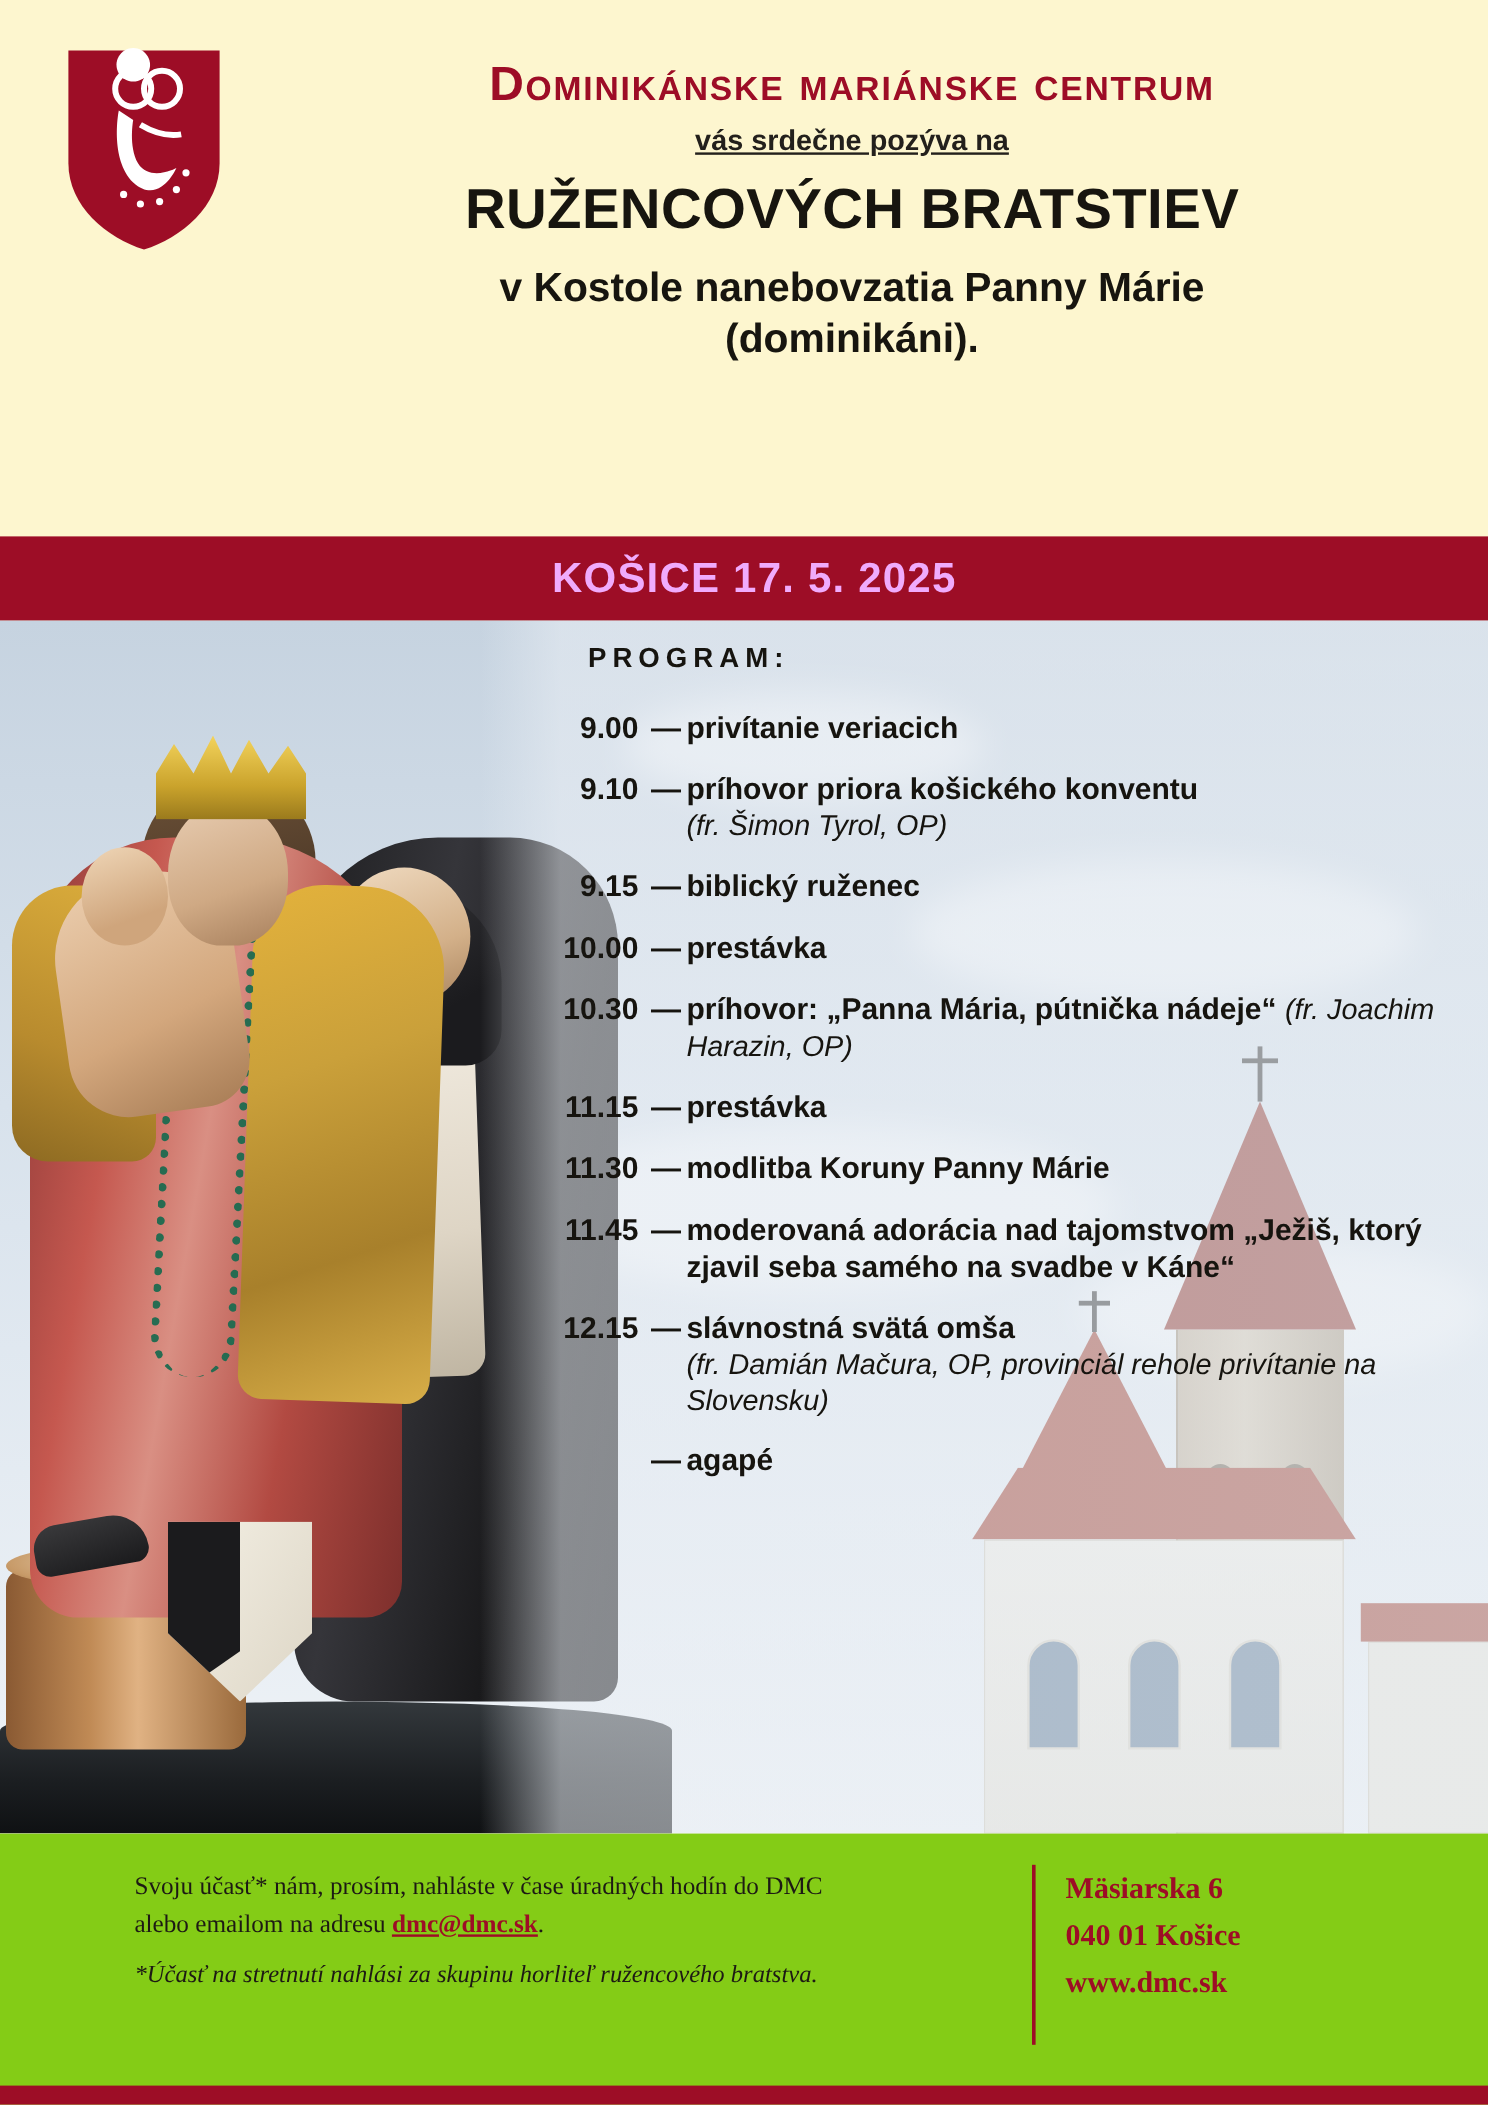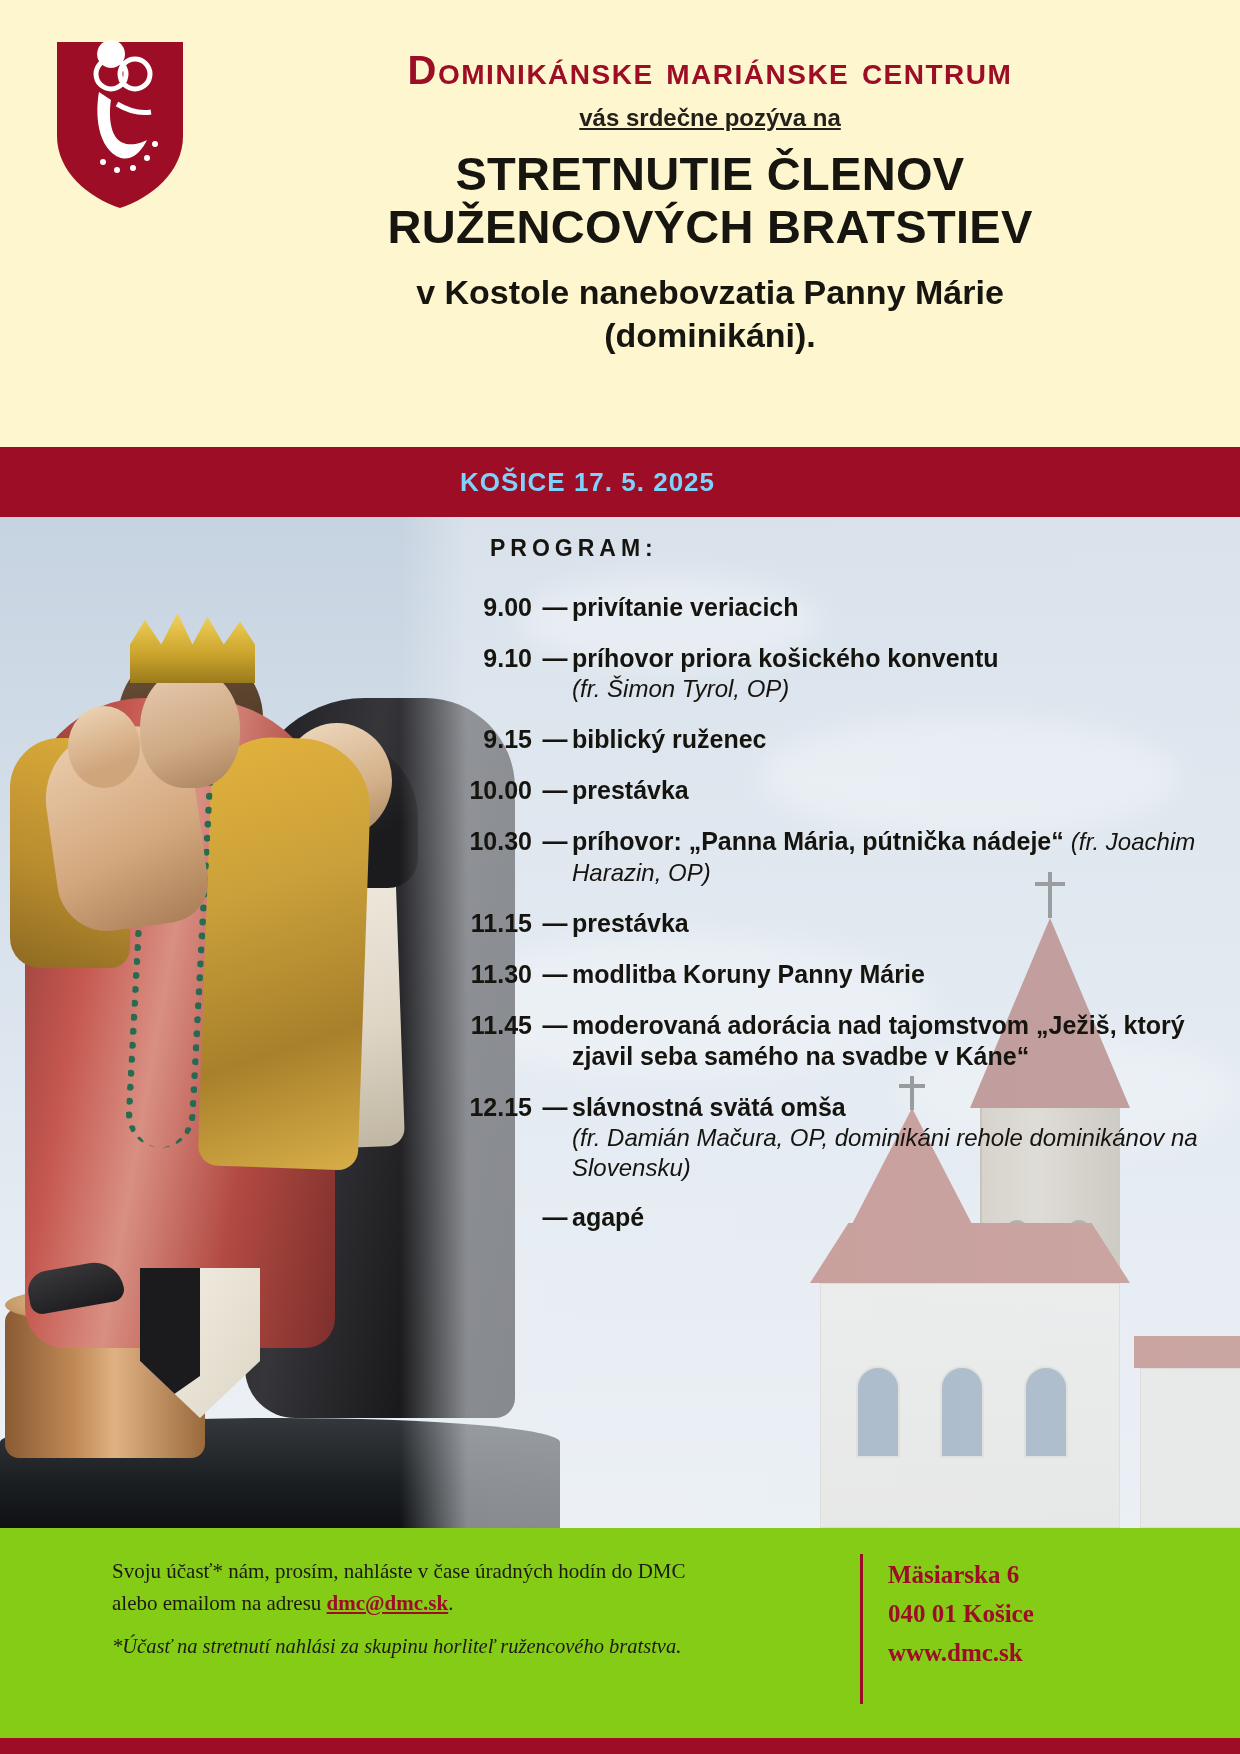--- a/index.html
+++ b/index.html
@@ -88,22 +88,22 @@
     left: 0; top: 447px;
     width: 1240px; height: 70px;
     background: #9d0d26;
     z-index: 6;
   }
   .date-band .date-text {
     position: absolute;
     left: 460px;
     top: 50%;
     transform: translateY(-50%);
-    color: #7dd3fc;
-    font-size: 26px;
+    color: #f0abfc;
+    font-size: 35px;
     font-weight: bold;
     letter-spacing: 1px;
   }
 
   
   .photo-area {
     position: absolute;
     left: 0; top: 517px;
     width: 1240px; height: 1011px;
     overflow: hidden;
@@ -554,21 +554,20 @@
         <circle cx="78" cy="128" r="3" fill="#ffffff"></circle>
         <circle cx="92" cy="118" r="3" fill="#ffffff"></circle>
         <circle cx="100" cy="104" r="3" fill="#ffffff"></circle>
       </svg>
     </div>
 
     <div class="header-text">
       <div class="org-title">Dominikánske mariánske centrum</div>
       <div class="invite-line">vás srdečne pozýva na</div>
       <div class="event-title">
-        <div>STRETNUTIE ČLENOV</div>
         <div>RUŽENCOVÝCH BRATSTIEV</div>
       </div>
       <div class="venue">
         <div>v Kostole nanebovzatia Panny Márie</div>
         <div>(dominikáni).</div>
       </div>
     </div>
   </div>
 
   <div class="date-band">
@@ -614,21 +613,21 @@
           <div class="p-body"><span>modlitba Koruny Panny Márie</span></div>
         </div>
         <div class="program-item">
           <div class="p-time">11.45</div>
           <div class="p-dash">—</div>
           <div class="p-body"><span>moderovaná adorácia nad tajomstvom „Ježiš, ktorý zjavil seba samého na svadbe v Káne“</span></div>
         </div>
         <div class="program-item">
           <div class="p-time">12.15</div>
           <div class="p-dash">—</div>
-          <div class="p-body"><span>slávnostná svätá omša</span><span class="p-sub">(fr. Damián Mačura, OP, dominikáni rehole dominikánov na Slovensku)</span></div>
+          <div class="p-body"><span>slávnostná svätá omša</span><span class="p-sub">(fr. Damián Mačura, OP, provinciál rehole privítanie na Slovensku)</span></div>
         </div>
         <div class="program-item">
           <div class="p-time"></div>
           <div class="p-dash">—</div>
           <div class="p-body"><span>agapé</span></div>
         </div>
       </div>
   </div>
 
   <div class="footer">

